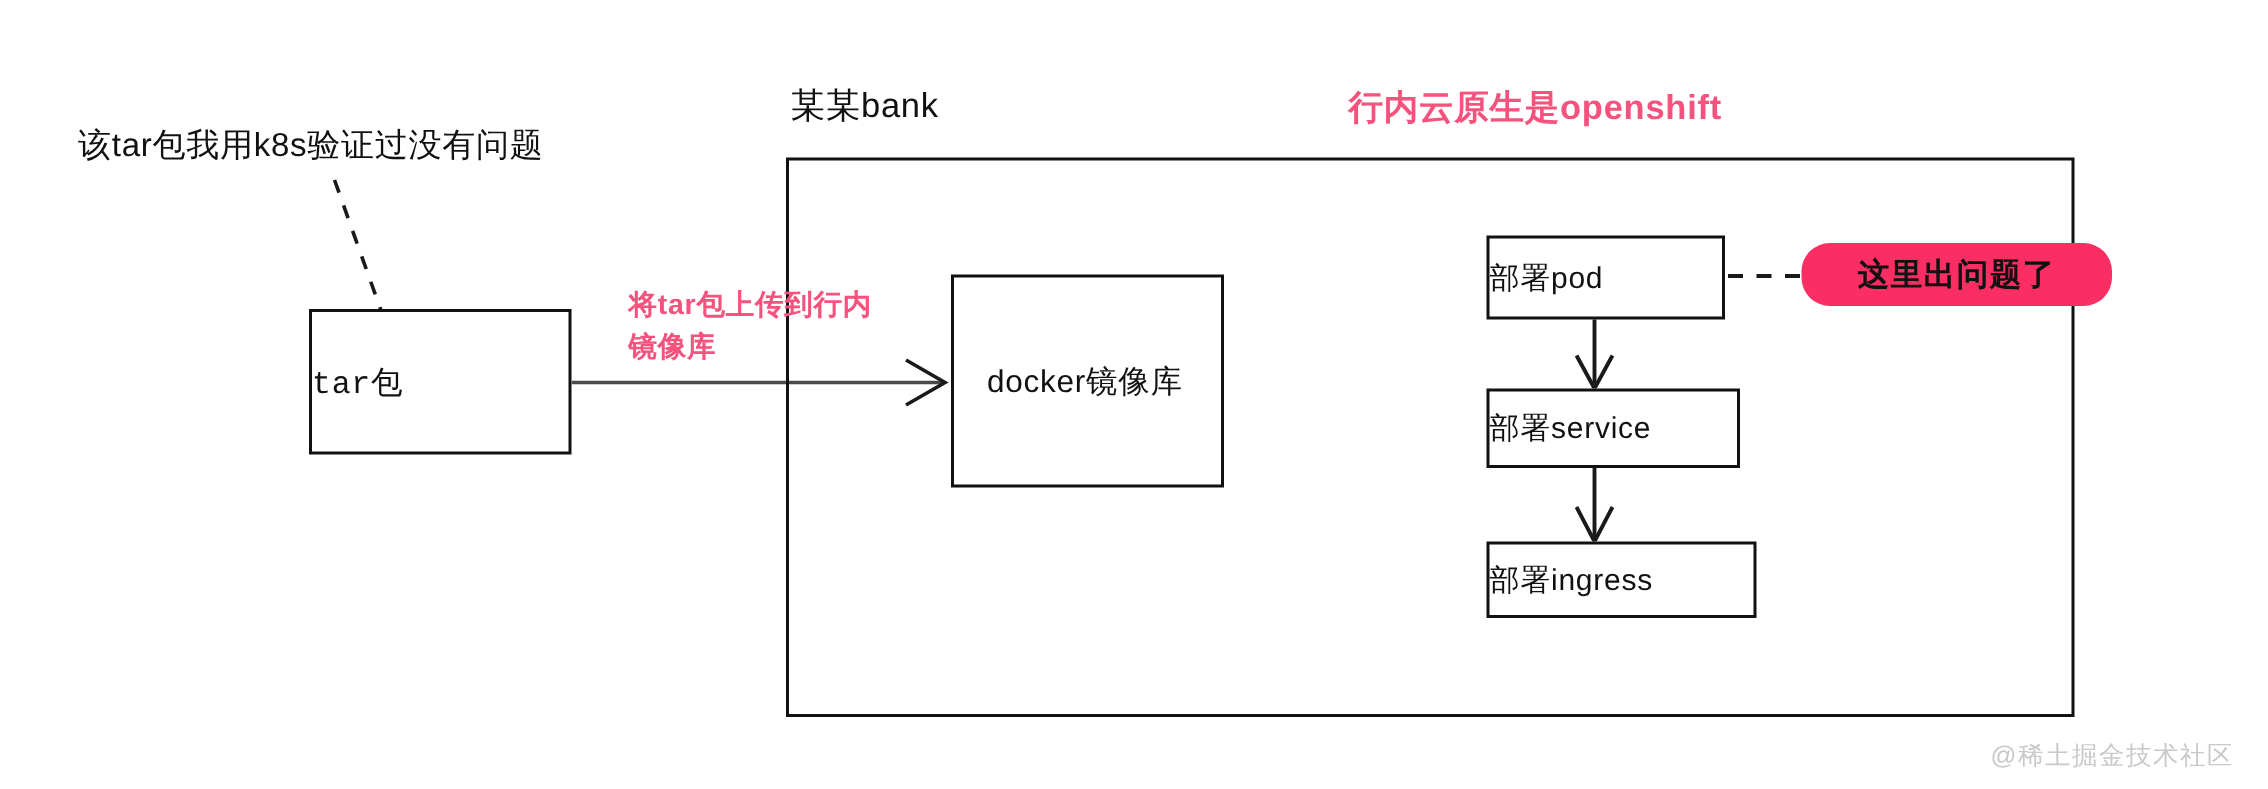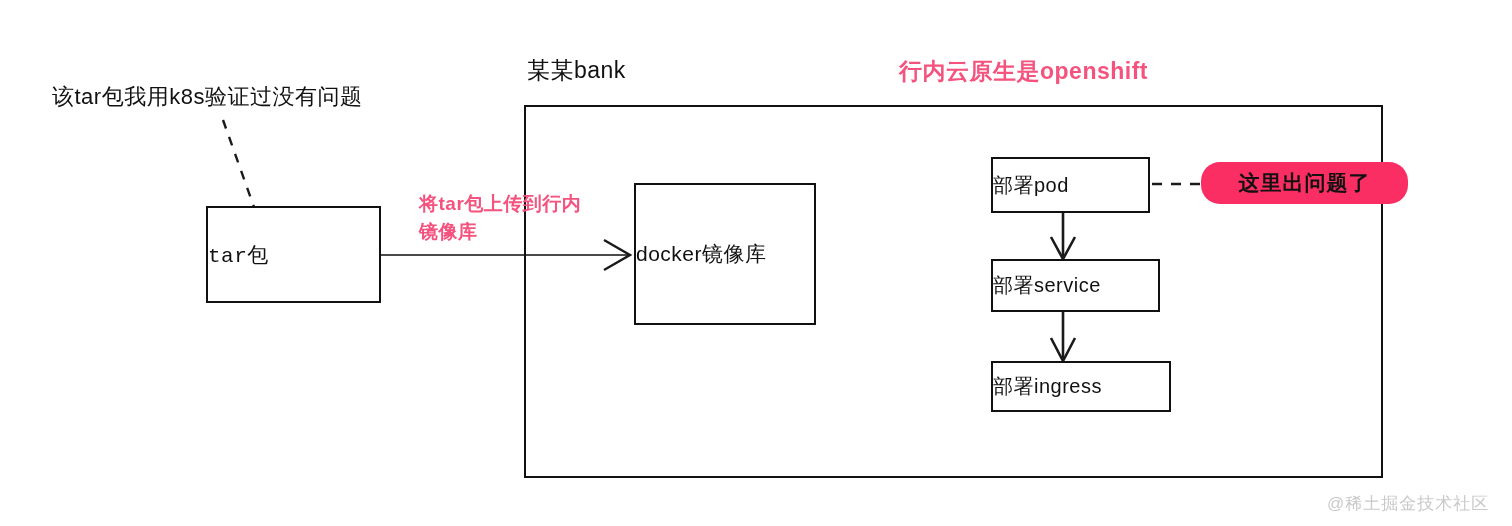--- a/index.html
+++ b/index.html
@@ -113,21 +113,21 @@
   </div>
 
   <div class="pink-text" style="left:899px; top:55px; font-size:23px;">
     <span class="line">行内云原生是openshift</span>
   </div>
 
   <div class="node" style="left:206px; top:206px; width:175px; height:97px; font-size:21px;font-family:Liberation Mono, monospace;">
     <span class="node-label">tar包</span>
   </div>
 
-  <div class="node" style="left:634px; top:183px; width:182px; height:142px; font-size:21px;">
+  <div class="node" style="left:634px; top:183px; width:182px; height:142px; font-size:21px;padding-left:22px;">
     <span class="node-label">docker镜像库</span>
   </div>
 
   <div class="node" style="left:991px; top:157px; width:159px; height:56px; font-size:20px;">
     <span class="node-label">部署pod</span>
   </div>
 
   <div class="node" style="left:991px; top:259px; width:169px; height:53px; font-size:20px;">
     <span class="node-label">部署service</span>
   </div>

